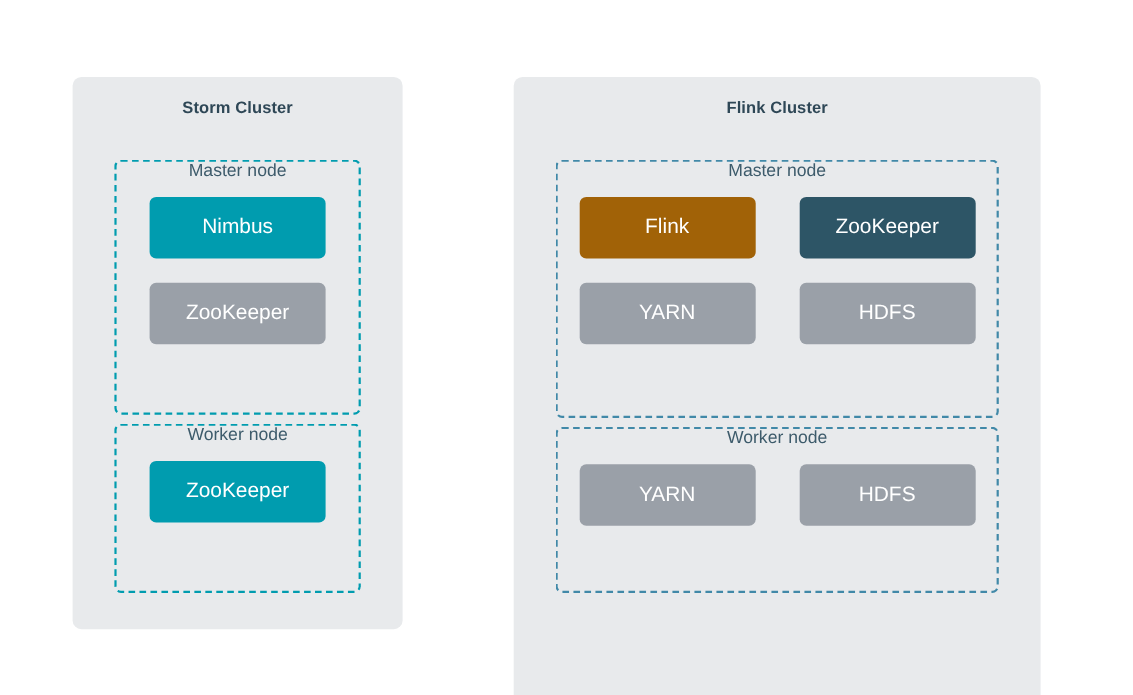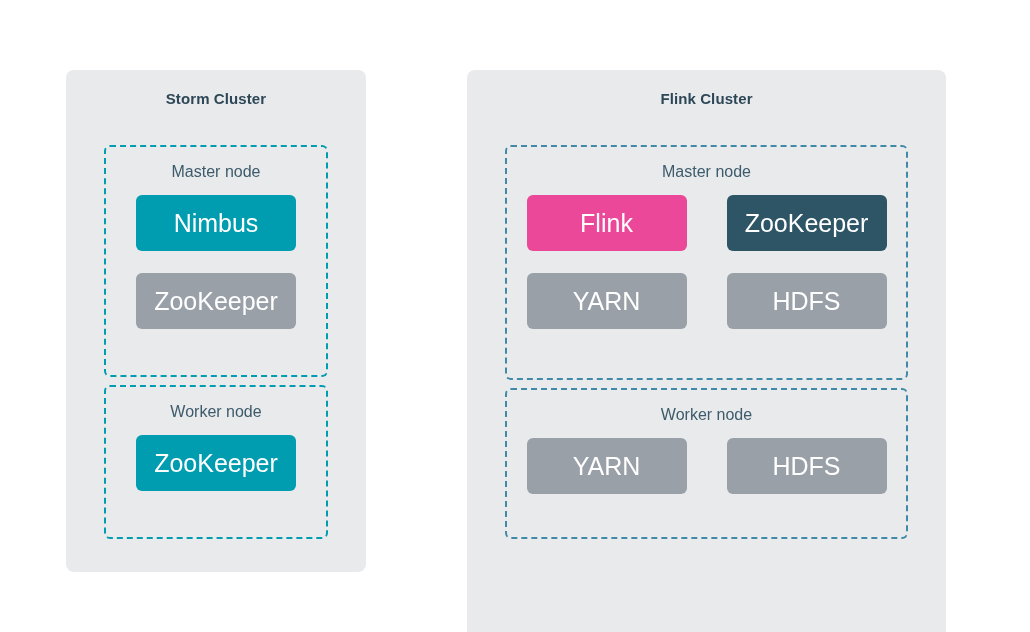--- a/index.html
+++ b/index.html
@@ -61,21 +61,20 @@
     border-radius: 6px;
   }
   .node-group.teal   { border-color: #009caf; }
   .node-group.steel  { border-color: #4189a8; }
 
   .node-label {
     text-align: center;
     font-size: 16px;
     font-weight: normal;
     color: #3d5b6b;
-    margin-top: 16px;
     margin-bottom: 14px;
   }
 
   
   .storm-master {
     left: 38px;
     top: 75px;
     width: 224px;
     height: 232px;
   }
@@ -113,27 +112,27 @@
     gap: 22px;
   }
   .comp-box {
     width: 160px;
     height: 56px;
     border-radius: 6px;
     display: flex;
     align-items: center;
     justify-content: center;
     color: #ffffff;
-    font-size: 25px;
+    font-size: 19px;
     font-family: "Liberation Sans", sans-serif;
     box-sizing: border-box;
   }
   .comp-box.teal   { background: #009caf; }
   .comp-box.gray   { background: #9aa0a8; }
-  .comp-box.steel  { background: #ec4899; }
+  .comp-box.steel  { background: #a16207; }
   .comp-box.slate  { background: #2d5566; }
 
   .rows-wrap {
     display: flex;
     flex-direction: column;
     gap: 22px;
   }
 </style>
 </head>
 <body>

